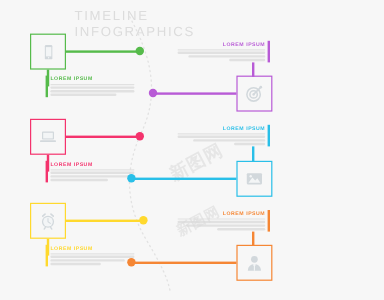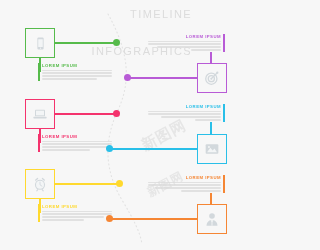--- a/index.html
+++ b/index.html
@@ -5,29 +5,29 @@
   html,body{margin:0;padding:0;}
   body{
     width:250px;height:250px;
     background:#f7f7f7;
     font-family:"Liberation Sans", sans-serif;
     overflow:hidden;
   }
   #stage{position:relative;width:250px;height:250px;overflow:hidden;background:#f7f7f7;}
 
   
-  .title-wrap{position:absolute;left:62px;top:8px;width:130px;text-align:right;}
+  .title-wrap{position:absolute;left:62px;top:8px;width:130px;text-align:left;}
   .title-line{
     color:#dcdcdc;
     letter-spacing:1.4px;
     line-height:13px;
     font-weight:400;
   }
   .title-1{font-size:11px;}
-  .title-2{font-size:11px;margin-top:24px;}
+  .title-2{font-size:11px;}
 
   
   .spine{position:absolute;left:0;top:0;width:250px;height:250px;pointer-events:none;}
 
   
   .node{position:absolute;}
 
   .iconbox{
     position:absolute;
     width:30px;height:30px;

